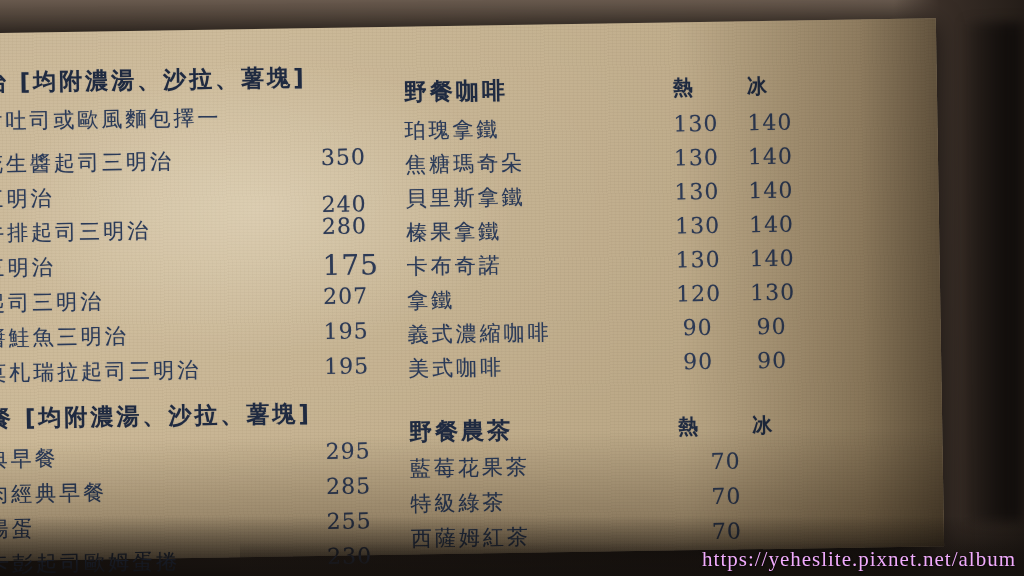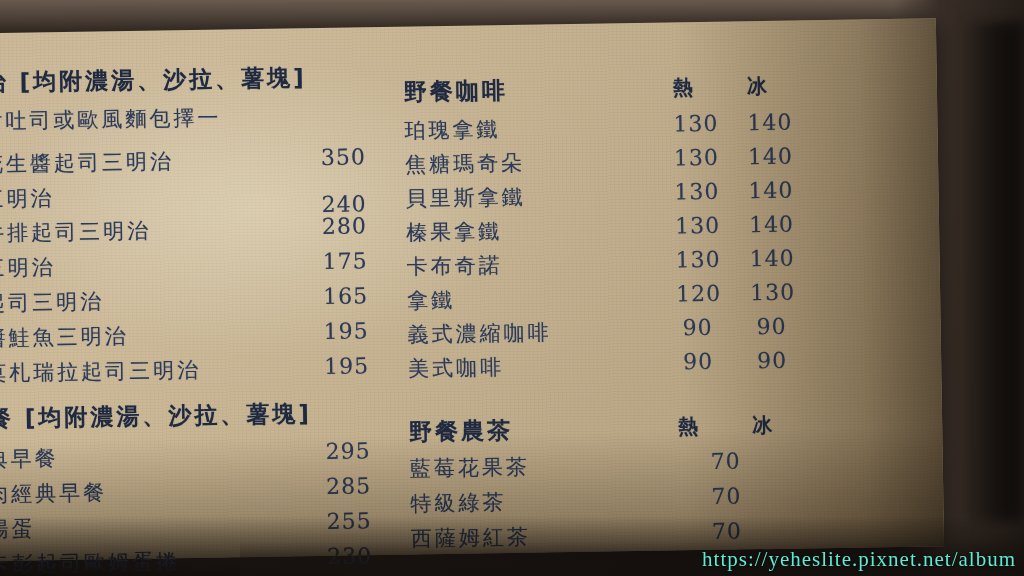--- a/index.html
+++ b/index.html
@@ -133,21 +133,21 @@
   .rc-hot  { left: 716px; }
   .rc-ice  { left: 790px; }
 
   
   .watermark {
     position: absolute;
     right: 8px;
     bottom: 4px;
     font-family: "Liberation Serif", serif;
     font-size: 21px;
-    color: #5eead4;
+    color: #f0abfc;
     letter-spacing: 1px;
     text-shadow: 0 1px 3px rgba(0,0,0,.85);
   }
   .wm-bar {
     position: absolute;
     left: 240px;
     bottom: 0;
     width: 784px;
     height: 34px;
     background: linear-gradient(0deg, rgba(25,20,16,.55), rgba(25,20,16,0));
@@ -173,24 +173,24 @@
     <div class="ink item lc-left" style="top:117px;">肉花生醬起司三明治</div>
     <div class="ink num lc-price" style="top:117px;font-size:22px;">350</div>
 
     <div class="ink item lc-left" style="top:152px;">肉三明治</div>
     <div class="ink num lc-price" style="top:164px;font-size:22px;">240</div>
 
     <div class="ink item lc-left" style="top:186px;">拉牛排起司三明治</div>
     <div class="ink num lc-price" style="top:186px;font-size:22px;">280</div>
 
     <div class="ink item lc-left" style="top:221px;">司三明治</div>
-    <div class="ink num lc-price" style="top:221px;font-size:22px;">175</div>
+    <div class="ink num lc-price" style="top:221px;font-size:28px;">175</div>
 
     <div class="ink item lc-left" style="top:256px;">果起司三明治</div>
-    <div class="ink num lc-price" style="top:256px;font-size:22px;">165</div>
+    <div class="ink num lc-price" style="top:256px;font-size:22px;">207</div>
 
     <div class="ink item lc-left" style="top:291px;">菁醬鮭魚三明治</div>
     <div class="ink num lc-price" style="top:291px;font-size:22px;">195</div>
 
     <div class="ink item lc-left" style="top:326px;">根莫札瑞拉起司三明治</div>
     <div class="ink num lc-price" style="top:326px;font-size:22px;">195</div>
 
     <div class="ink head lc-left" style="top:370px;">干餐 [均附濃湯、沙拉、薯塊]</div>
 
     <div class="ink item lc-left" style="top:412px;">經典早餐</div>

